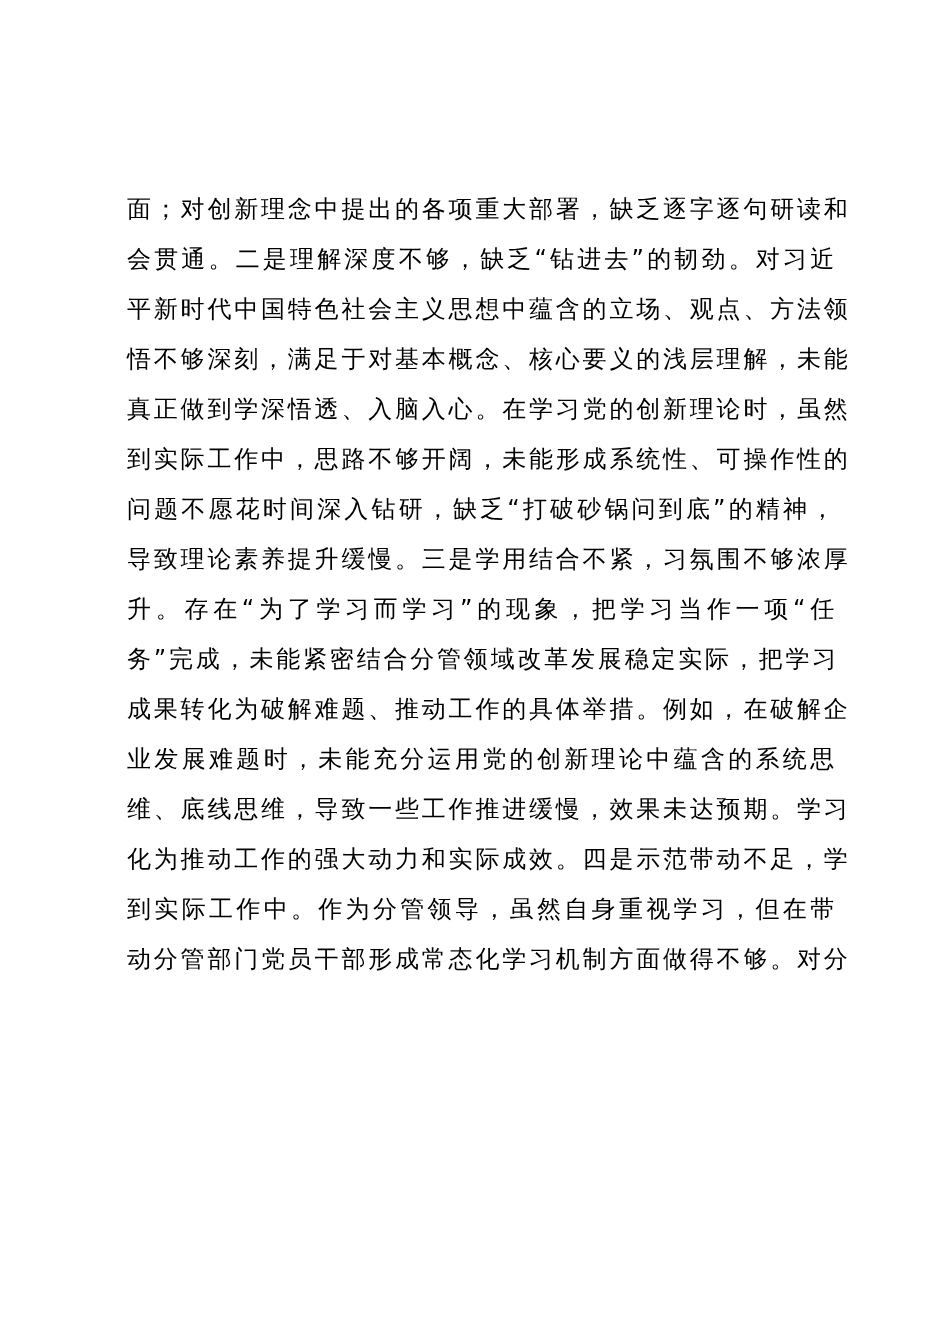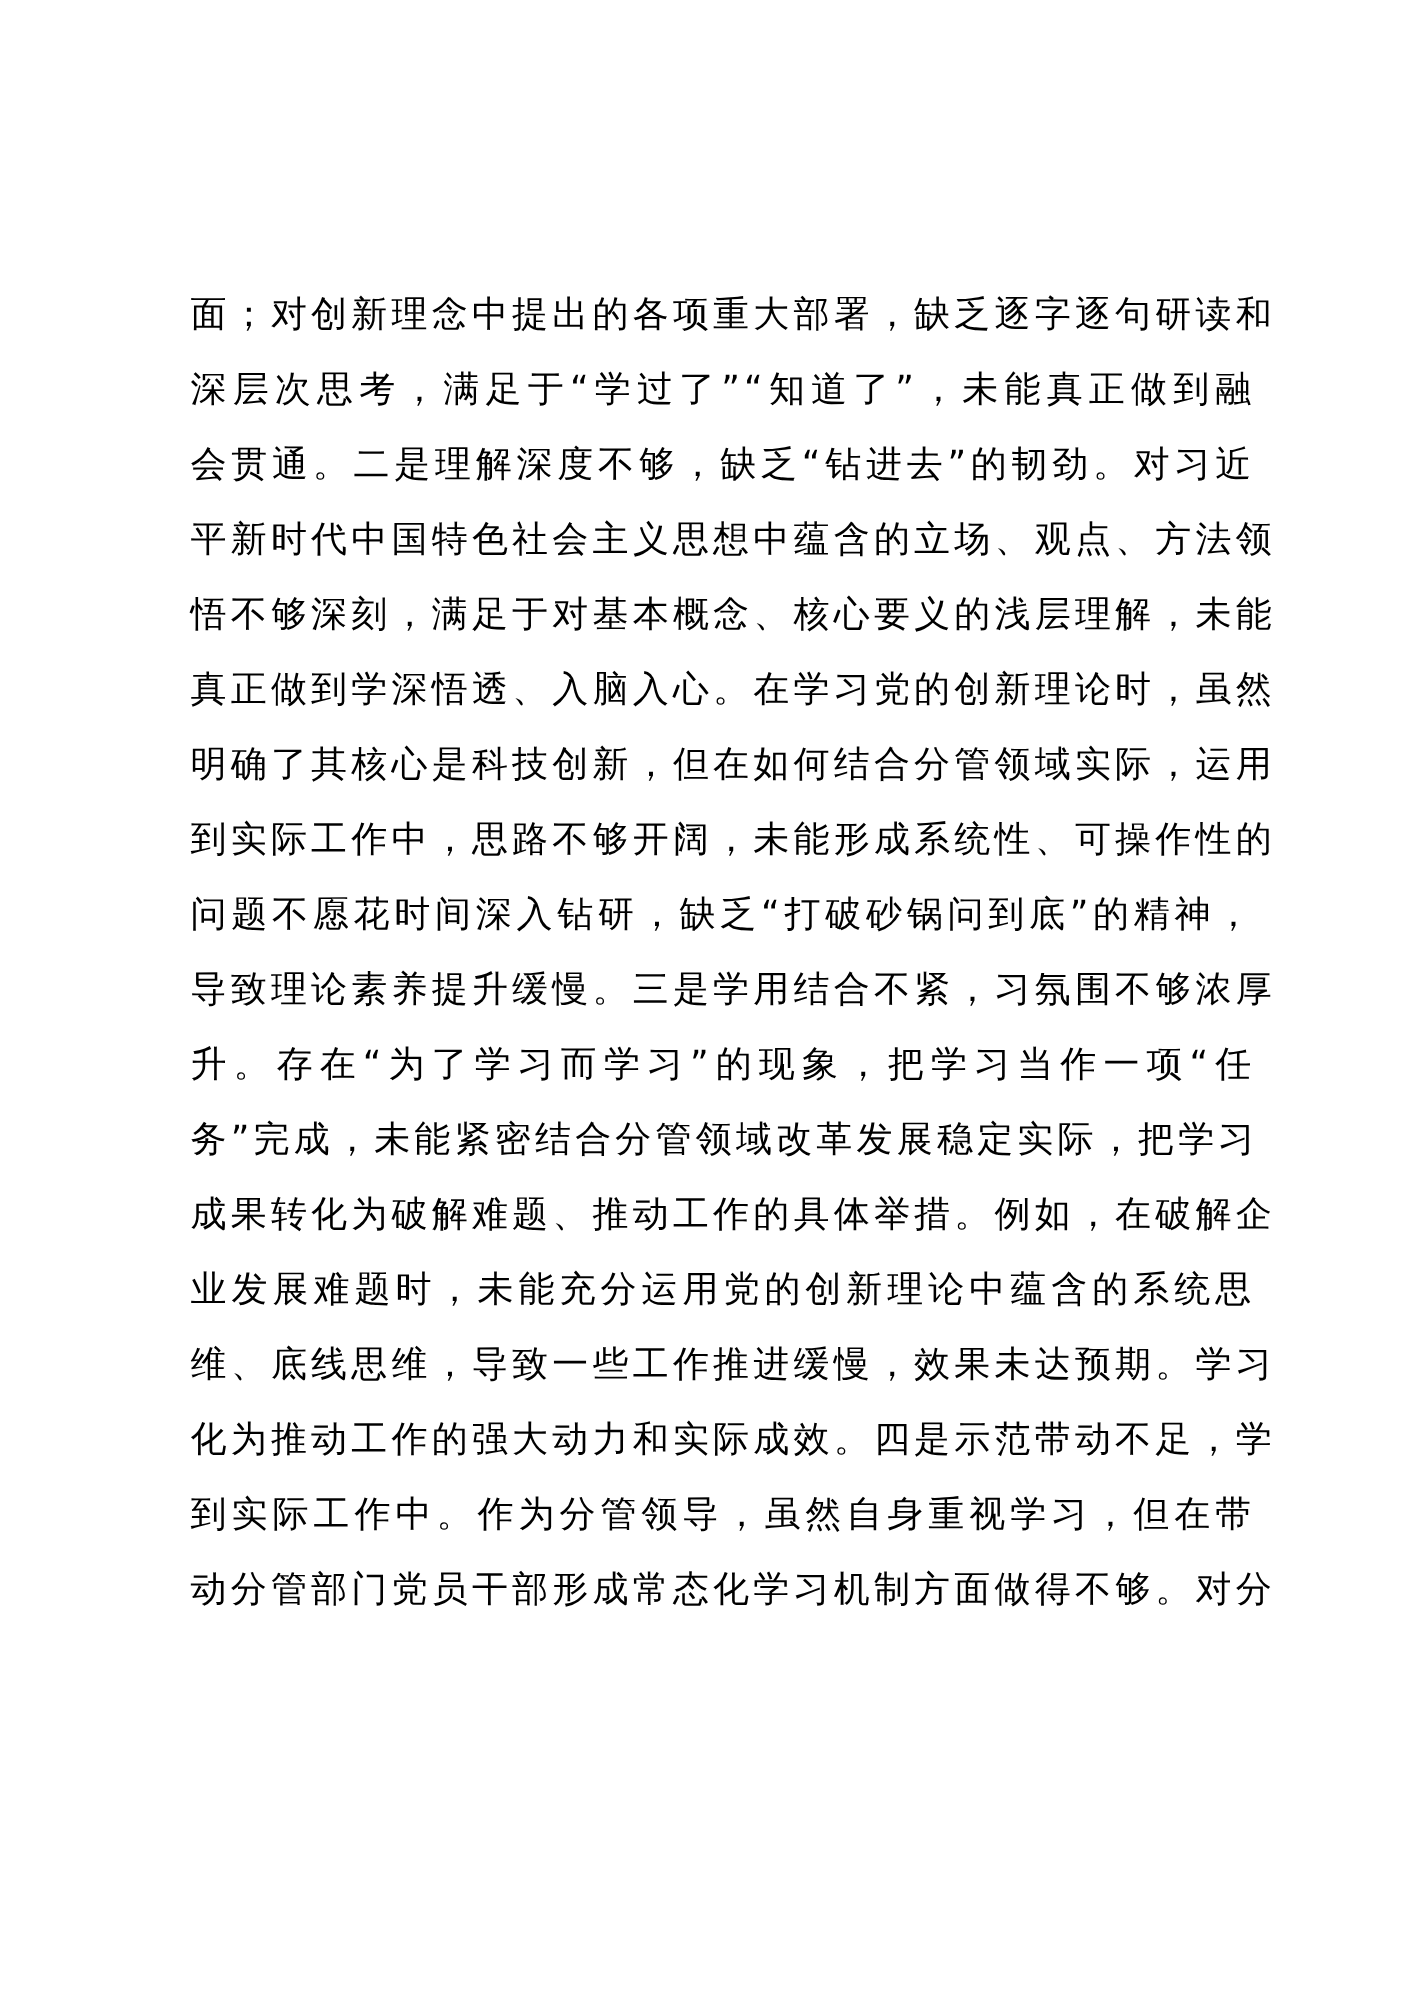--- a/index.html
+++ b/index.html
@@ -25,26 +25,24 @@
     text-align: justify;
     text-align-last: justify;
   }
 </style>
 </head>
 <body>
 
 <div class="page">
   <div class="text-block">
     <span class="line">面；对创新理念中提出的各项重大部署，缺乏逐字逐句研读和</span>
-    <span class="line">深层次思考，满足于“学过了”“知道了”，未能真正做到融</span>
     <span class="line">会贯通。二是理解深度不够，缺乏“钻进去”的韧劲。对习近</span>
     <span class="line">平新时代中国特色社会主义思想中蕴含的立场、观点、方法领</span>
     <span class="line">悟不够深刻，满足于对基本概念、核心要义的浅层理解，未能</span>
     <span class="line">真正做到学深悟透、入脑入心。在学习党的创新理论时，虽然</span>
-    <span class="line">明确了其核心是科技创新，但在如何结合分管领域实际，运用</span>
     <span class="line">到实际工作中，思路不够开阔，未能形成系统性、可操作性的</span>
     <span class="line">问题不愿花时间深入钻研，缺乏“打破砂锅问到底”的精神，</span>
     <span class="line">导致理论素养提升缓慢。三是学用结合不紧，习氛围不够浓厚</span>
     <span class="line">升。存在“为了学习而学习”的现象，把学习当作一项“任</span>
     <span class="line">务”完成，未能紧密结合分管领域改革发展稳定实际，把学习</span>
     <span class="line">成果转化为破解难题、推动工作的具体举措。例如，在破解企</span>
     <span class="line">业发展难题时，未能充分运用党的创新理论中蕴含的系统思</span>
     <span class="line">维、底线思维，导致一些工作推进缓慢，效果未达预期。学习</span>
     <span class="line">化为推动工作的强大动力和实际成效。四是示范带动不足，学</span>
     <span class="line">到实际工作中。作为分管领导，虽然自身重视学习，但在带</span>

